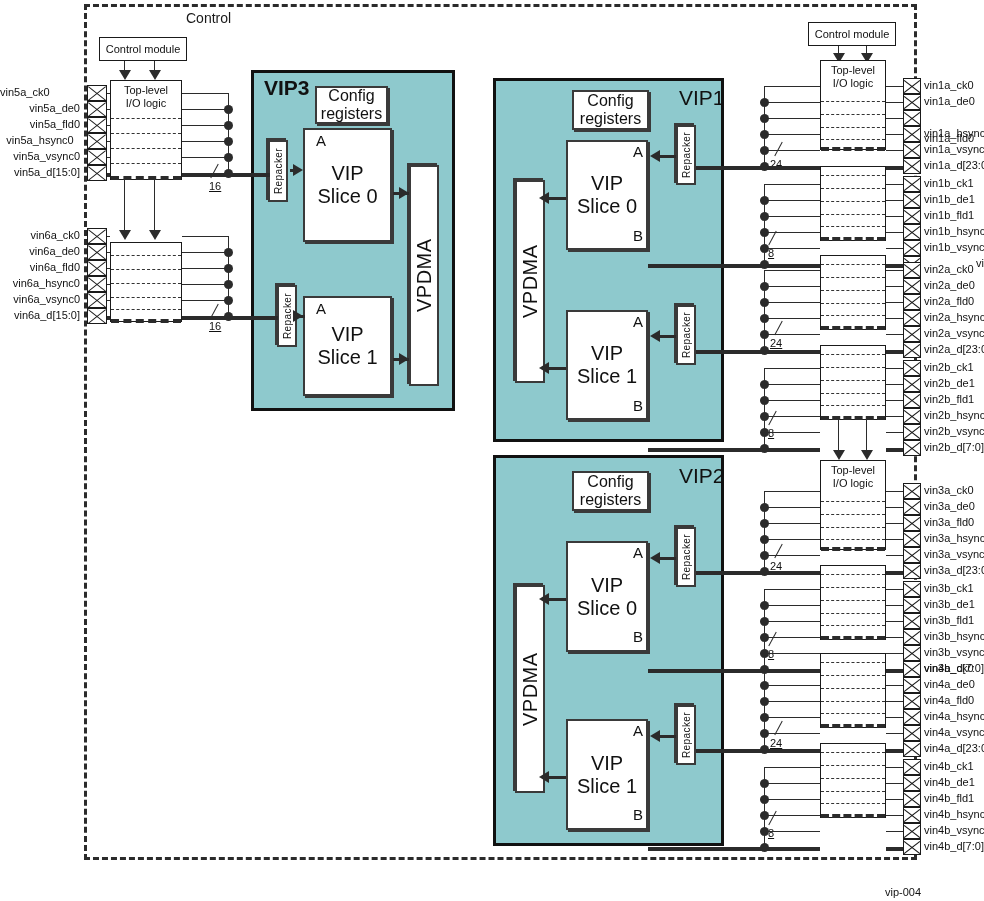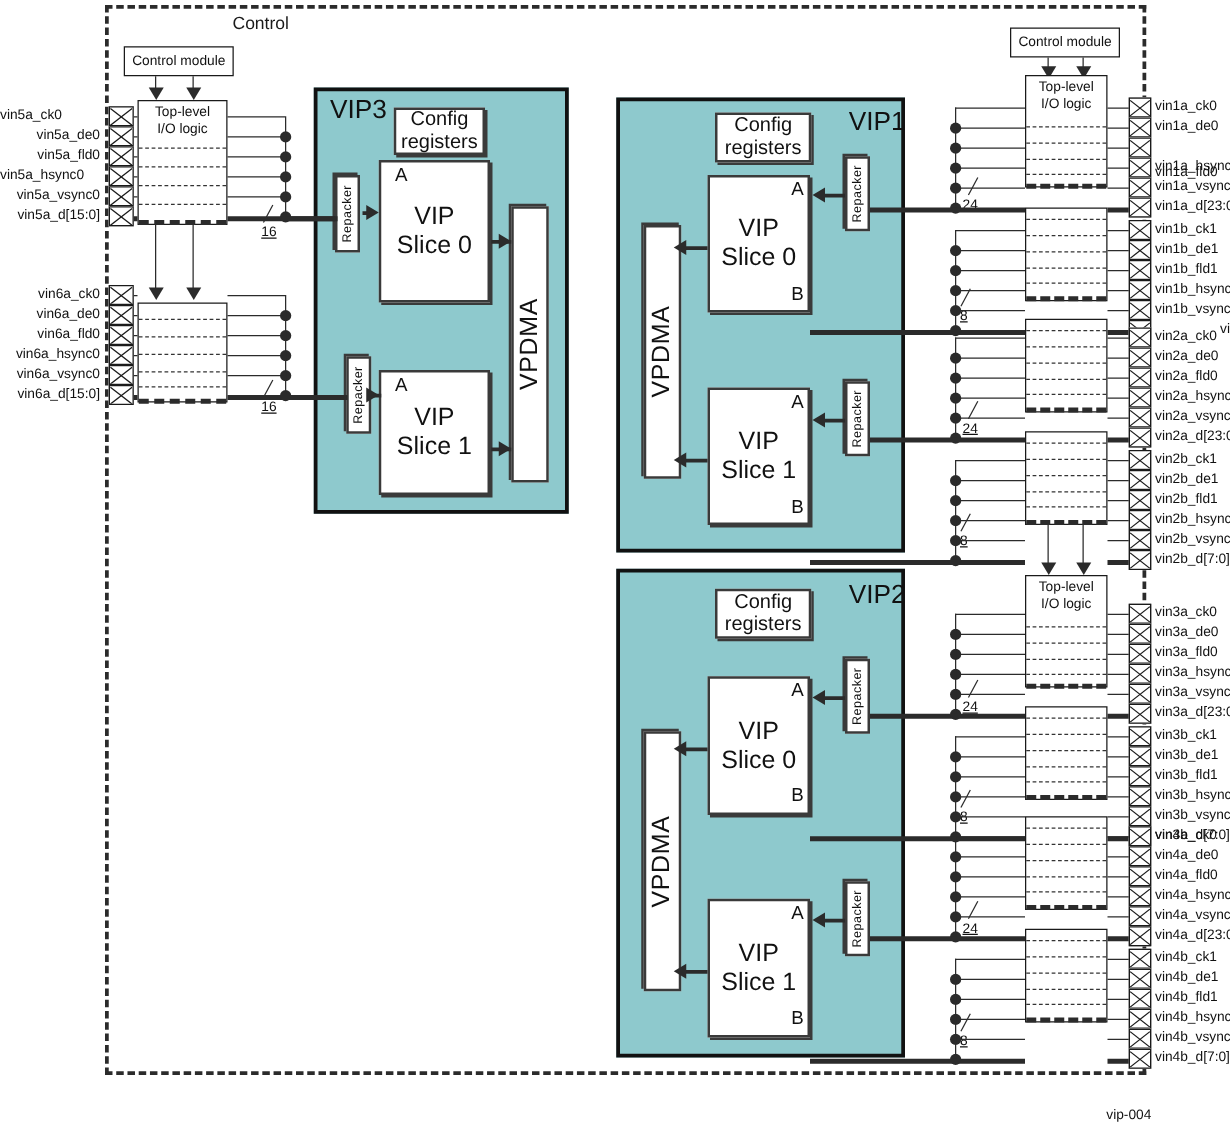--- a/index.html
+++ b/index.html
@@ -158,21 +158,21 @@
   <div class="wire-v" style="left:124px;top:180px;height:52px;"></div>
   <div class="arr-d" style="left:119px;top:230px;"></div>
   <div class="wire-v" style="left:154px;top:180px;height:52px;"></div>
   <div class="arr-d" style="left:149px;top:230px;"></div>
 
   <div class="pad-group" style="left:87px;top:85px;width:20px;height:96px;"></div>
 
   <div class="pad-group" style="left:87px;top:228px;width:20px;height:96px;"></div>
 
   <div class="abs vip-block" style="left:251px;top:70px;width:204px;height:341px;"></div>
-  <div class="vip-title" style="left:264px;top:76px;">VIP3</div>
+  <div class="vip-title" style="left:264px;top:76px;font-weight:bold;">VIP3</div>
 
   <div class="abs shadow-box config-regs" style="left:315px;top:86px;width:73px;height:38px;">
     <div>
       <div>Config</div>
       <div>registers</div>
     </div>
   </div>
 
   <div class="abs shadow-box repacker" style="left:268px;top:140px;width:20px;height:62px;">
     <span>Repacker</span>
@@ -436,21 +436,21 @@
       <div class="sig-label right" style="left:0px;top:102px;width:80px;text-align:right;">vin5a_de0</div>
       <div class="wire-h" style="left:107px;top:109px;width:3px;"></div>
       <div class="wire-h" style="left:182px;top:109px;width:46px;"></div>
       <div class="dot" style="left:224px;top:105px;"></div>
       <div class="pad" style="left:87px;top:117px;width:20px;height:16px;"></div>
       <div class="sig-label right" style="left:0px;top:118px;width:80px;text-align:right;">vin5a_fld0</div>
       <div class="wire-h" style="left:107px;top:125px;width:3px;"></div>
       <div class="wire-h" style="left:182px;top:125px;width:46px;"></div>
       <div class="dot" style="left:224px;top:121px;"></div>
       <div class="pad" style="left:87px;top:133px;width:20px;height:16px;"></div>
-      <div class="sig-label right" style="left:0px;top:134px;width:80px;text-align:left;">vin5a_hsync0</div>
+      <div class="sig-label right" style="left:0px;top:134px;width:80px;text-align:center;">vin5a_hsync0</div>
       <div class="wire-h" style="left:107px;top:141px;width:3px;"></div>
       <div class="wire-h" style="left:182px;top:141px;width:46px;"></div>
       <div class="dot" style="left:224px;top:137px;"></div>
       <div class="pad" style="left:87px;top:149px;width:20px;height:16px;"></div>
       <div class="sig-label right" style="left:0px;top:150px;width:80px;text-align:right;">vin5a_vsync0</div>
       <div class="wire-h" style="left:107px;top:157px;width:3px;"></div>
       <div class="wire-h" style="left:182px;top:157px;width:46px;"></div>
       <div class="dot" style="left:224px;top:153px;"></div>
       <div class="pad" style="left:87px;top:165px;width:20px;height:16px;"></div>
       <div class="sig-label right" style="left:0px;top:166px;width:80px;text-align:right;">vin5a_d[15:0]</div>

